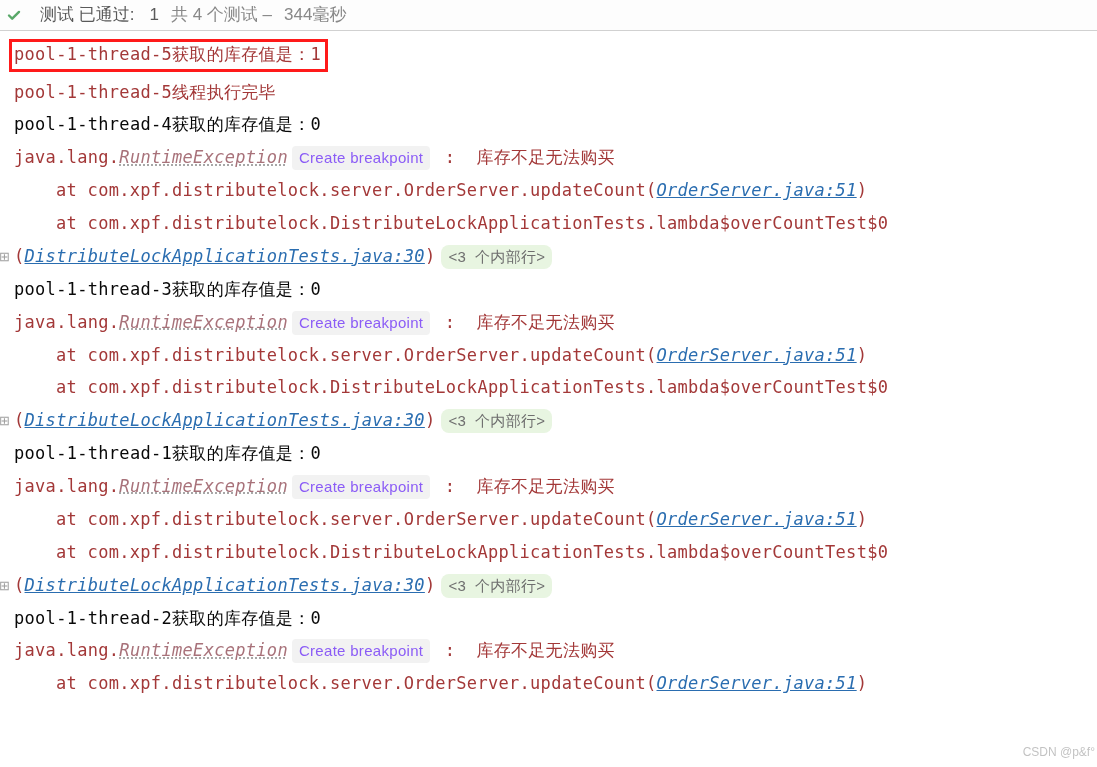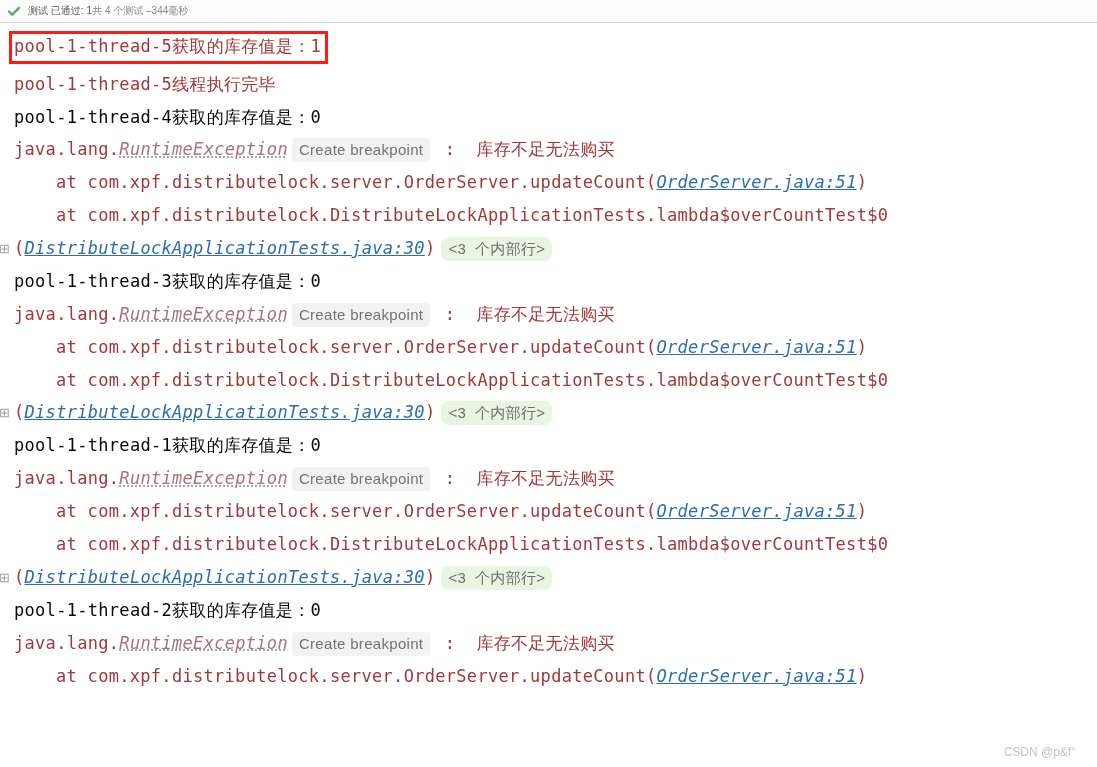--- a/index.html
+++ b/index.html
@@ -10,23 +10,24 @@
     color: #080808;
     line-height: 1.4;
     width: 1097px;
   }
   .header {
     display: flex;
     align-items: center;
     padding: 3px 6px;
     border-bottom: 1px solid #d1d1d1;
     font-family: -apple-system, "Segoe UI", sans-serif;
-    font-size: 10px;
+    font-size: 17px;
     color: #888;
     background: #fdfdfd;
+    gap: 12px;
   }
   .check-icon svg { display: block; }
   .header-strong { color: #595959; margin-left: 6px; }
   .console {
     padding: 6px 16px 6px 14px;
     font-family: "Consolas", "Menlo", "Monaco", monospace;
     letter-spacing: 0.3px;
   }
   .line {
     white-space: pre;
@@ -39,21 +40,21 @@
     padding: 1px 4px 2px 2px;
     margin-left: -5px;
     margin-top: -2px;
   }
   .stderr { color: #a33838; }
   .stdout { color: #080808; }
   .exc-class { color: #a33838; }
   .exc-italic { font-style: italic; text-decoration: underline; text-decoration-style: dotted; text-decoration-color: #999; color: #a8727a; }
   .bp-btn {
     background: #f2f2f2;
-    color: #737373;
+    color: #8b5cf6;
     font-family: -apple-system, "Segoe UI", sans-serif;
     font-size: 15px;
     padding: 1px 7px 2px 7px;
     border-radius: 4px;
     margin: 0 4px;
     display: inline-block;
   }
   .link {
     color: #2a6db0;
     text-decoration: underline;
@@ -76,21 +77,21 @@
     top: 7px;
     color: #a0a0a0;
     font-family: sans-serif;
     font-size: 13px;
     cursor: pointer;
     user-select: none;
   }
   .indent { padding-left: 42px; }
   .watermark {
     position: fixed;
-    right: 21px;
+    right: 2px;
     bottom: 6px;
     font-family: sans-serif;
     font-size: 12px;
     color: rgba(120,120,120,0.45);
   }
 </style>
 </head>
 <body>
 
 <div class="header">

